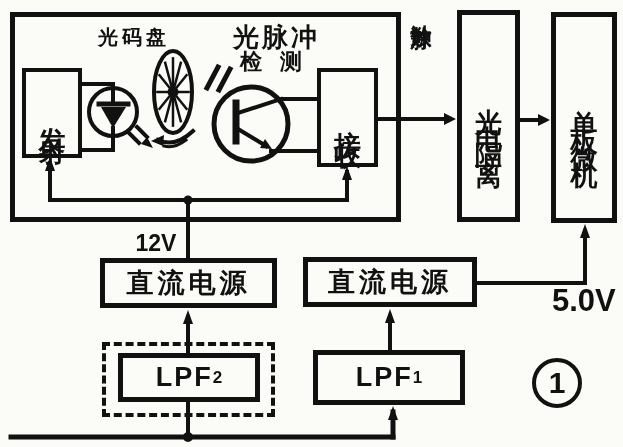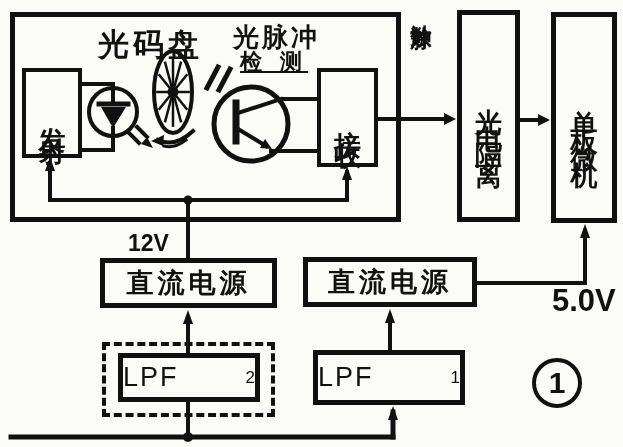--- a/index.html
+++ b/index.html
@@ -11,21 +11,21 @@
   .canvas svg{position:absolute;left:0;top:0;z-index:1;}
   .box{
     position:absolute;z-index:2;box-sizing:border-box;background:#fbfbf7;
     border:4px solid #111;display:flex;align-items:center;justify-content:center;
     font-weight:bold;color:#111;
   }
   .b5{border-width:5px;}
   .vtext{writing-mode:vertical-rl;text-orientation:upright;}
   .lbl{position:absolute;z-index:3;font-weight:bold;color:#111;white-space:nowrap;}
   .dashed{border:4px dashed #111;background:transparent;}
-  .lpf{font-size:27px;letter-spacing:2px;font-weight:normal;justify-content:space-between;}
+  .lpf{font-size:27px;letter-spacing:2px;font-weight:bold;}
   .lpf .sub{font-size:17px;vertical-align:-6px;letter-spacing:0;}
   .figcircle{border-radius:50%;font-size:30px;}
   .enclosure{background:transparent;border-width:5px;}
 </style>
 </head>
 <body>
 
 <div class="canvas">
 
   <svg width="623" height="447" viewBox="0 0 623 447">
@@ -160,25 +160,25 @@
       <span class="sub">2</span>
   </div>
 
   <div class="box b5 lpf" style="left:313px;top:350px;width:152px;height:55px;">
     <span>LPF</span>
       <span class="sub">1</span>
   </div>
 
   <div class="box figcircle" style="left:532px;top:358px;width:50px;height:50px;">1</div>
 
-  <div class="lbl" style="left:98px;top:24px;font-size:31px;letter-spacing:4px;">光码盘</div>
+  <div class="lbl" style="left:98px;top:24px;font-size:20px;letter-spacing:4px;">光码盘</div>
 
   <div class="lbl" style="left:233px;top:20px;font-size:26px;letter-spacing:3px;">光脉冲</div>
 
-  <div class="lbl" style="left:240px;top:47px;font-size:22px;letter-spacing:6px;text-decoration:underline;">检 测</div>
+  <div class="lbl" style="left:240px;top:47px;font-size:22px;letter-spacing:6px;">检 测</div>
 
   <div class="lbl vtext" style="left:407px;top:8px;height:104px;font-size:21px;letter-spacing:1px;">计数脉冲</div>
 
-  <div class="lbl" style="left:128px;top:230px;width:56px;text-align:left;font-size:23px;">12V</div>
+  <div class="lbl" style="left:128px;top:230px;width:56px;text-align:center;font-size:23px;">12V</div>
 
   <div class="lbl" style="left:552px;top:283px;font-size:31px;">5.0V</div>
 
 </div>
 
 </body></html>

